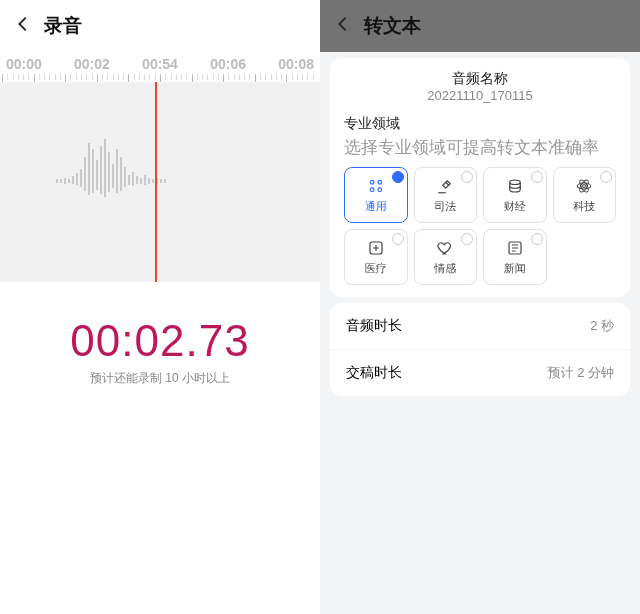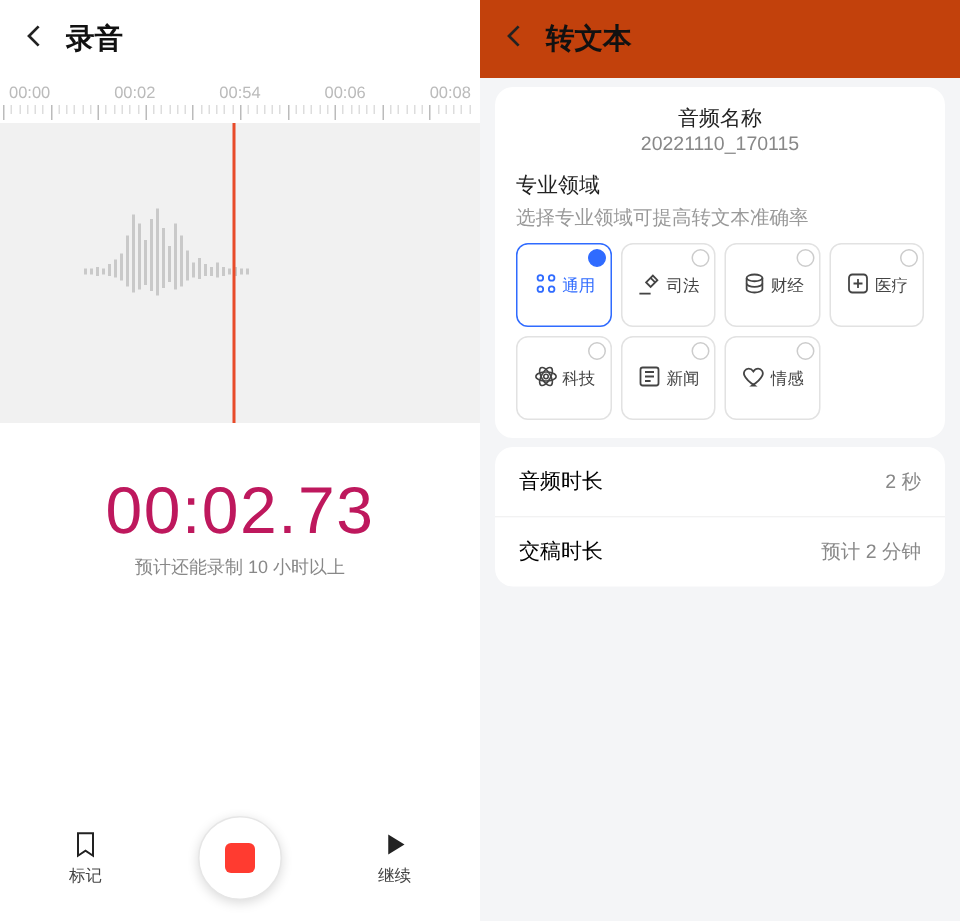--- a/index.html
+++ b/index.html
@@ -23,22 +23,23 @@
   .header-title { font-size: 19px; font-weight: 600; color: #111; }
 
   
   .ruler {
     height: 30px; position: relative;
     padding-top: 4px;
     overflow: hidden;
   }
   .tick-labels {
     display: flex; justify-content: space-between;
-    font-size: 11px; color: #bbb;
+    font-size: 14px; color: #bbb;
     padding: 0 6px 2px 6px;
+    font-weight: bold;
   }
   .ticks {
     height: 10px; display:flex; margin: 0 2px;
   }
   .ticks span {
     flex:1; border-left:1px solid #ddd; height:6px;
   }
   .ticks span.major { height:10px; border-left:1px solid #bbb; }
 
   
@@ -95,31 +96,31 @@
     margin: 6px 10px; padding: 12px 14px;
   }
   .row {
     display: flex; justify-content: space-between; align-items: center;
     font-size: 14px;
     flex-direction: column;
   }
   .row .label { color: #222; font-weight: 500; }
   .row .value { color: #888; font-size: 13px; }
   .section-title { font-size: 14px; font-weight: 500; color: #222; margin-top: 12px; }
-  .section-sub { font-size: 13px; color: #999; margin-top: 3px; margin-bottom: 8px; }
+  .section-sub { font-size: 17px; color: #999; margin-top: 3px; margin-bottom: 8px; }
 
   .domain-grid {
     display: grid; grid-template-columns: repeat(4, 1fr);
     gap: 6px;
   }
   .domain-btn {
     position: relative;
     border: 1px solid #e2e2e2; border-radius: 8px;
     height: 56px;
-    display: flex; flex-direction: row; align-items: center; justify-content: center;
+    display: flex; flex-direction: column; align-items: center; justify-content: center;
     gap: 2px;
     font-size: 11px; color: #444;
     background: #fff;
   }
   .domain-btn.selected { border-color: #2f6bff; color: #2f6bff; }
   .domain-btn .radio {
     position: absolute; top: 3px; right: 3px;
     width: 12px; height: 12px; border-radius: 50%;
     border: 1px solid #ccc;
   }
@@ -274,41 +275,24 @@
         <span style="height:4px;margin-top:-2px"></span>
       </div>
     <div class="playhead"></div>
   </div>
 
   <div class="timer-block">
     <div class="timer-value">00:02.73</div>
     <div class="timer-sub">预计还能录制 10 小时以上</div>
   </div>
 
-  <div class="controls">
-    <div class="ctrl">
-      <svg viewBox="0 0 24 24">
-          <path d="M6 3h12v18l-6-4-6 4z" fill="none" stroke="#222" stroke-width="1.6"></path>
-        </svg>
-      <span>标记</span>
-    </div>
-    <div class="record-btn">
-      <div class="square"></div>
-    </div>
-    <div class="ctrl">
-      <svg viewBox="0 0 24 24">
-          <path d="M7 4l13 8-13 8z" fill="#222"></path>
-        </svg>
-      <span>继续</span>
-    </div>
-  </div>
 </div>
 
 <div class="pane pane-right">
-  <div class="header" style="background:#c2410c;">
+  <div class="header" style="background:#737373;">
     <span class="back-icon">
       <svg viewBox="0 0 24 24">
           <path d="M15 5 L8 12 L15 19"></path>
         </svg>
     </span>
     <span class="header-title">转文本</span>
   </div>
 
   <div class="card">
     <div class="row">
@@ -343,50 +327,50 @@
           <span class="radio"></span>
           <span><svg viewBox="0 0 24 24" fill="none" stroke="currentColor" stroke-width="1.6">
               <ellipse cx="12" cy="7" rx="7" ry="3"></ellipse>
               <path d="M5 7v5c0 1.7 3.1 3 7 3s7-1.3 7-3V7"></path>
               <path d="M5 12v5c0 1.7 3.1 3 7 3s7-1.3 7-3v-5"></path>
             </svg></span>
           <span>财经</span>
         </div>
         <div class="domain-btn">
           <span class="radio"></span>
-          <span><svg viewBox="0 0 24 24" fill="none" stroke="currentColor" stroke-width="1.6">
-              <rect x="4" y="4" width="16" height="16" rx="3"></rect>
-              <path d="M12 8v8M8 12h8"></path>
-            </svg></span>
-          <span>医疗</span>
-        </div>
-        <div class="domain-btn">
-          <span class="radio"></span>
           <span><svg viewBox="0 0 24 24" fill="none" stroke="currentColor" stroke-width="1.4">
               <circle cx="12" cy="12" r="2"></circle>
               <ellipse cx="12" cy="12" rx="9" ry="4"></ellipse>
               <ellipse cx="12" cy="12" rx="9" ry="4" transform="rotate(60 12 12)"></ellipse>
               <ellipse cx="12" cy="12" rx="9" ry="4" transform="rotate(120 12 12)"></ellipse>
             </svg></span>
           <span>科技</span>
         </div>
         <div class="domain-btn">
           <span class="radio"></span>
           <span><svg viewBox="0 0 24 24" fill="none" stroke="currentColor" stroke-width="1.6">
+              <rect x="4" y="4" width="16" height="16" rx="3"></rect>
+              <path d="M12 8v8M8 12h8"></path>
+            </svg></span>
+          <span>医疗</span>
+        </div>
+        <div class="domain-btn">
+          <span class="radio"></span>
+          <span><svg viewBox="0 0 24 24" fill="none" stroke="currentColor" stroke-width="1.6">
+              <path d="M12 20s-7-4.5-9-9c-1.2-2.7.6-6 3.8-6 2 0 3.3 1.2 4.2 2.5C12 6 13.2 5 15.2 5c3.2 0 5 3.3 3.8 6-2 4.5-9 9-9 9z"></path>
+            </svg></span>
+          <span>情感</span>
+        </div>
+        <div class="domain-btn">
+          <span class="radio"></span>
+          <span><svg viewBox="0 0 24 24" fill="none" stroke="currentColor" stroke-width="1.6">
               <rect x="4" y="4" width="16" height="16" rx="2"></rect>
               <path d="M8 8h8M8 12h8M8 16h5"></path>
             </svg></span>
           <span>新闻</span>
-        </div>
-        <div class="domain-btn">
-          <span class="radio"></span>
-          <span><svg viewBox="0 0 24 24" fill="none" stroke="currentColor" stroke-width="1.6">
-              <path d="M12 20s-7-4.5-9-9c-1.2-2.7.6-6 3.8-6 2 0 3.3 1.2 4.2 2.5C12 6 13.2 5 15.2 5c3.2 0 5 3.3 3.8 6-2 4.5-9 9-9 9z"></path>
-            </svg></span>
-          <span>情感</span>
         </div>
       </div>
   </div>
 
   <div class="info-rows">
     <div class="info-row">
       <span>音频时长</span>
       <span class="v">2 秒</span>
     </div>
     <div class="info-row">

